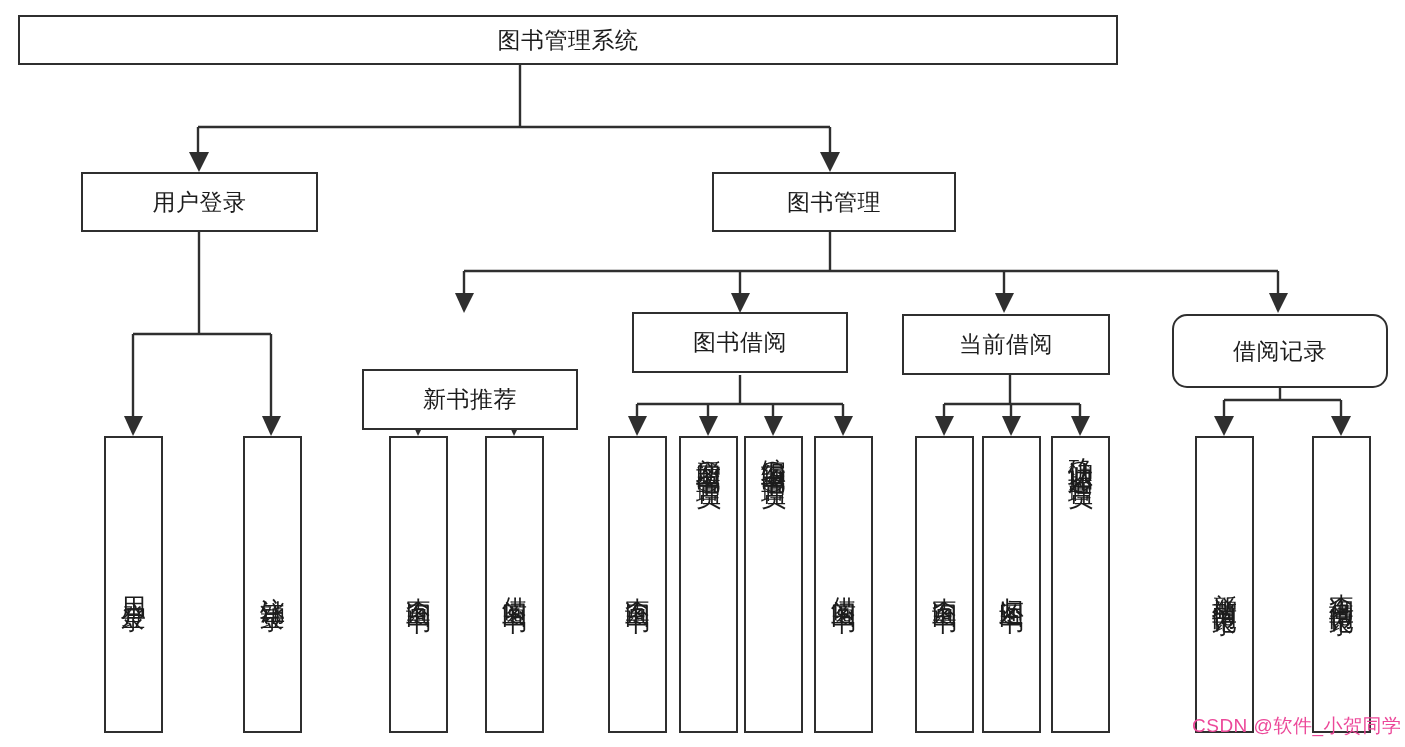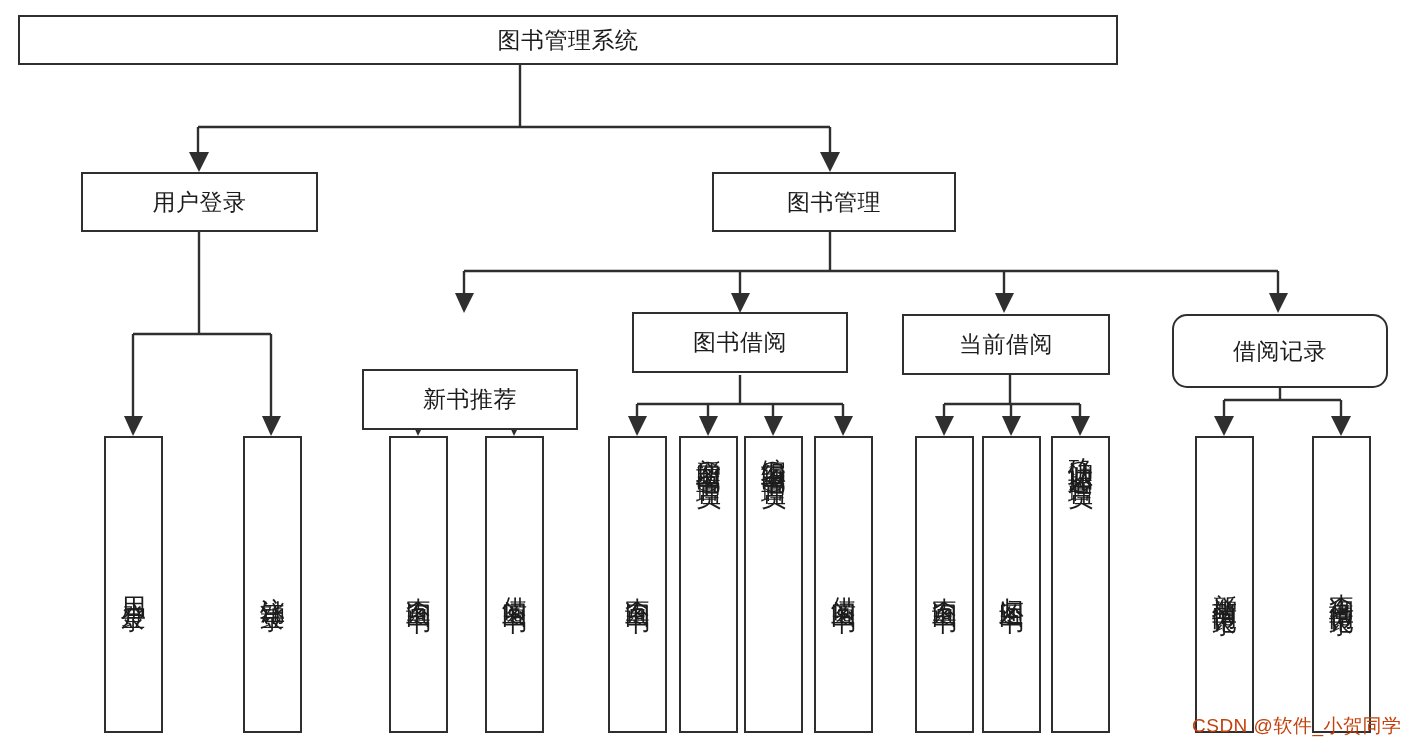--- a/index.html
+++ b/index.html
@@ -57,21 +57,21 @@
     line-height: 1;
   }
   .node.vert.centered {
     align-items: center;
   }
   .watermark {
     position: absolute;
     left: 1192px;
     top: 713px;
     font-size: 19px;
-    color: #c2410c;
+    color: #ec4899;
     z-index: 9;
     white-space: nowrap;
     letter-spacing: 0.5px;
   }
 </style>
 </head>
 <body>
 
 <div id="diagram-root">
 

